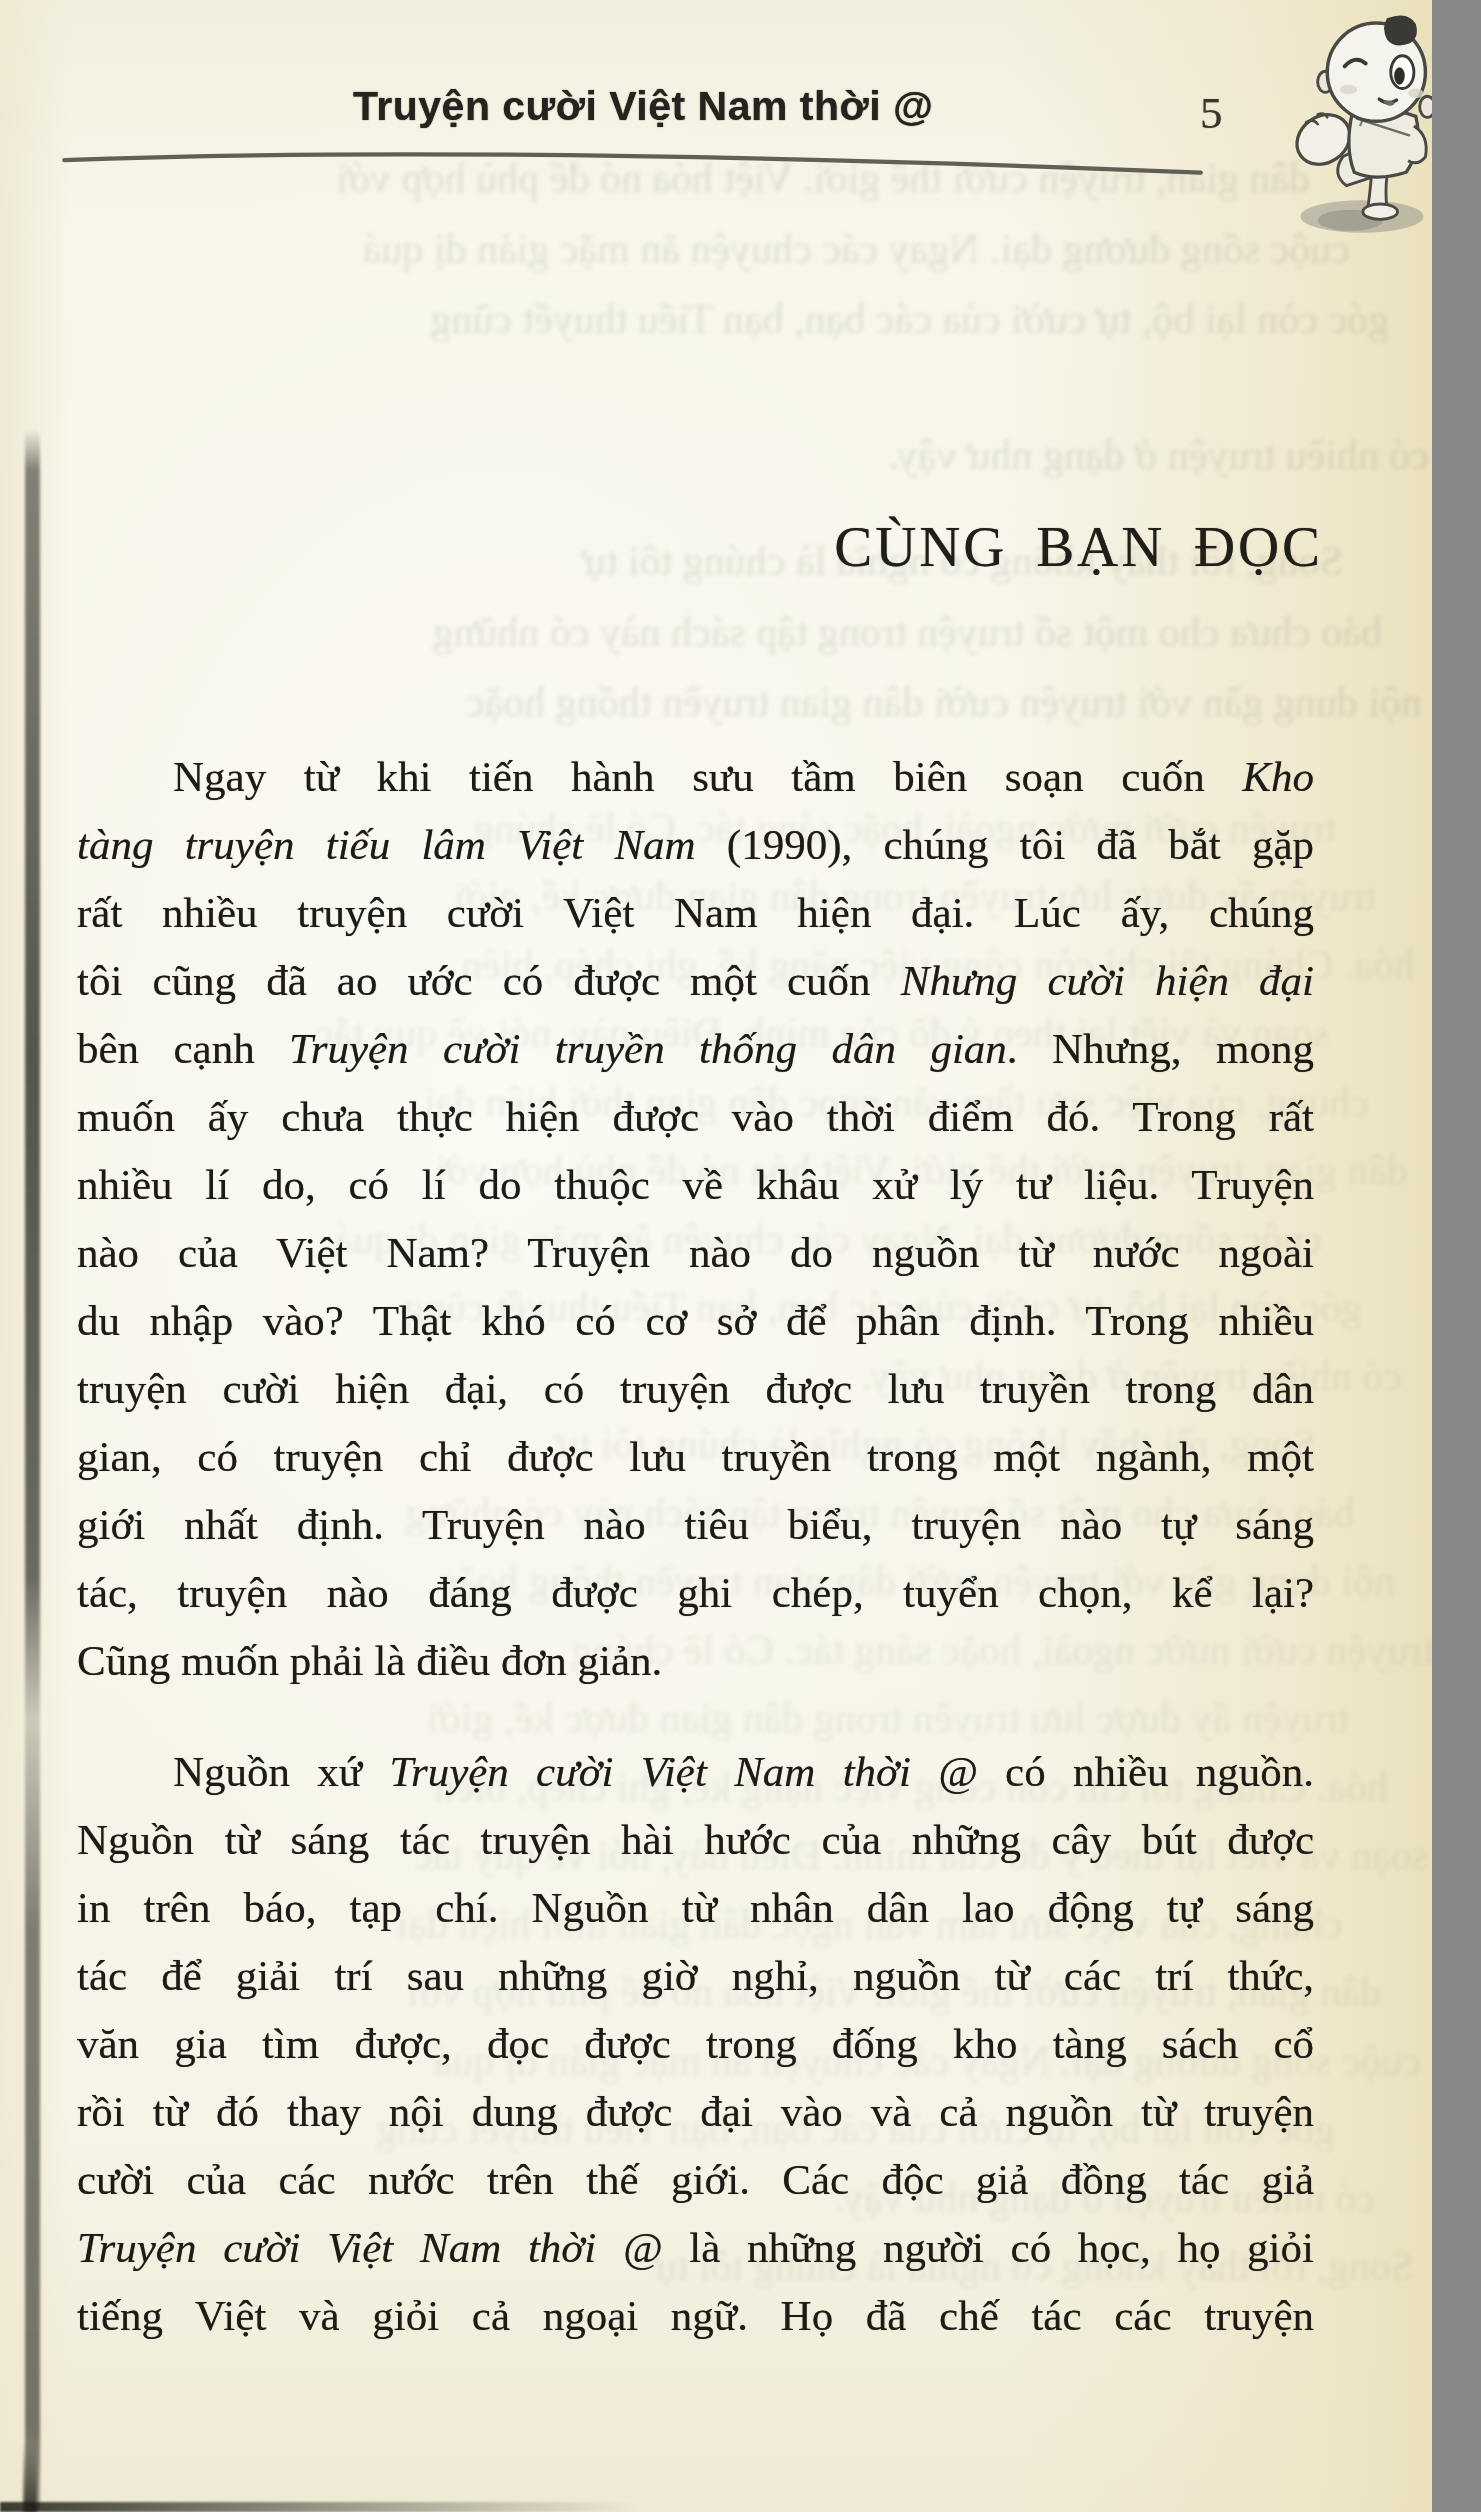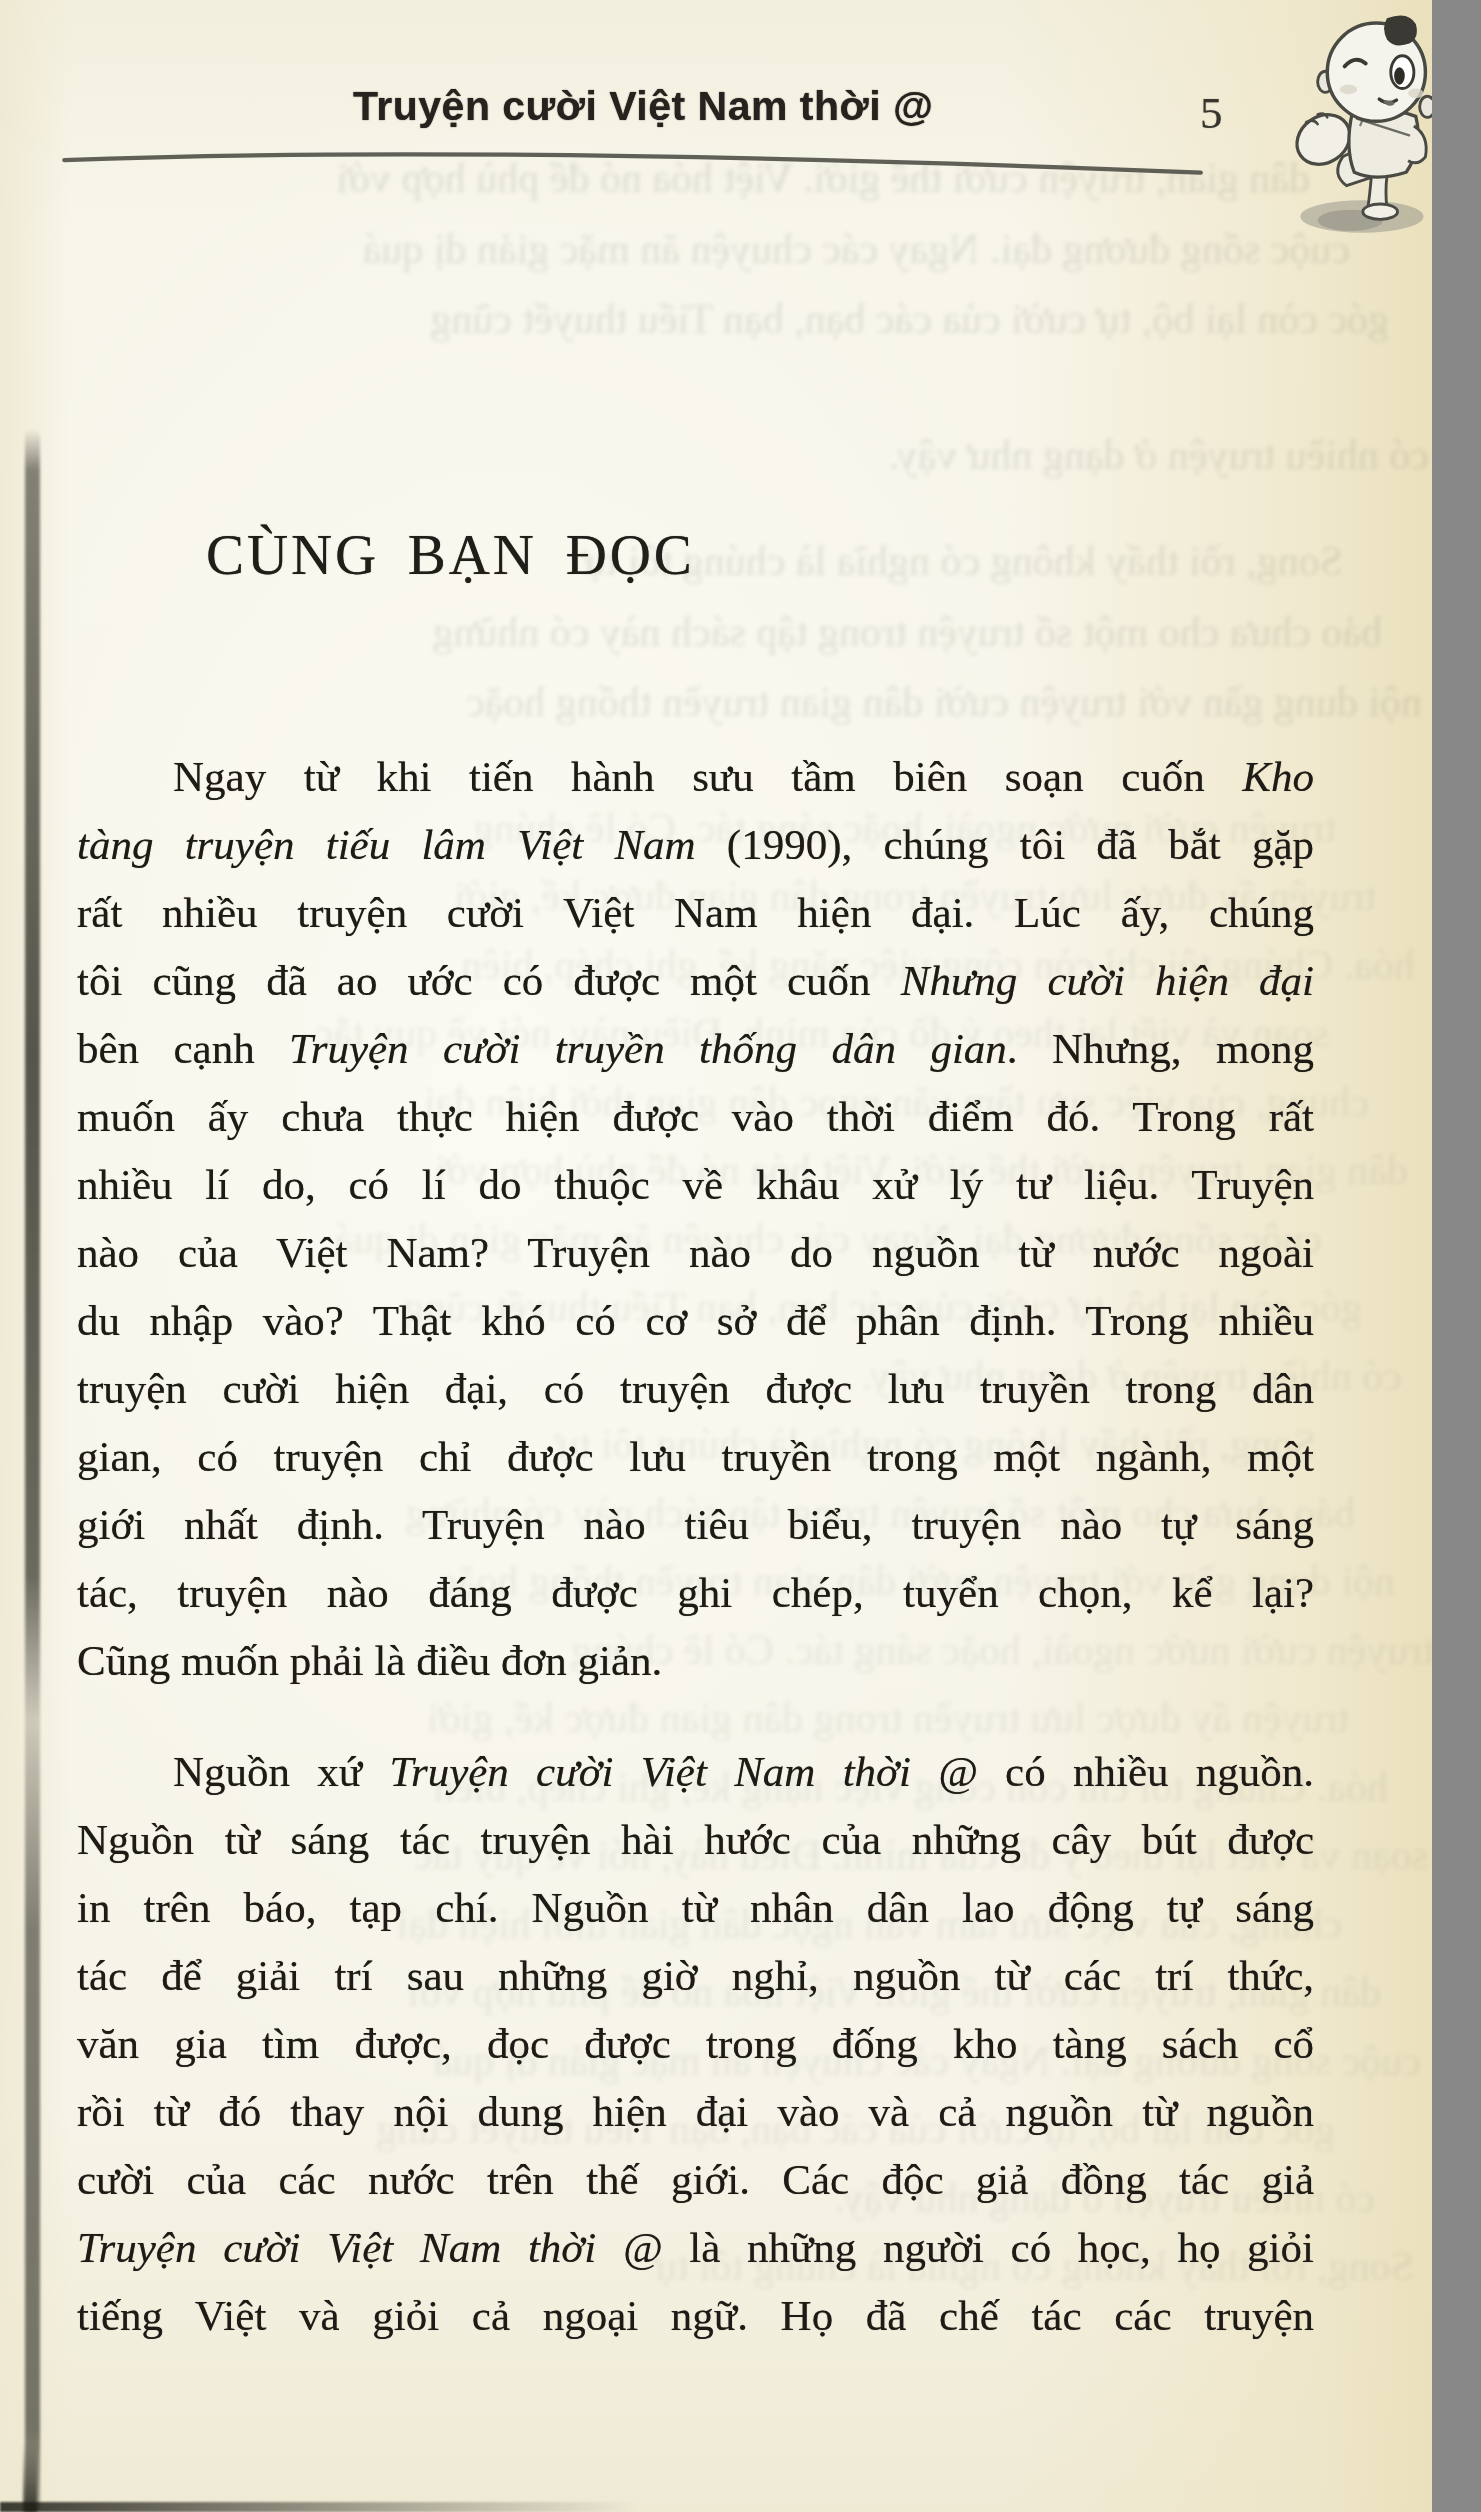--- a/index.html
+++ b/index.html
@@ -21,23 +21,23 @@
     font-weight:700;font-size:41px;letter-spacing:0.5px;color:#26231f;
     text-shadow:0 0 1.2px rgba(40,37,32,.85);white-space:nowrap;
   }
   .page-number{
     position:absolute;left:1200px;top:87px;font-size:45px;color:#39362f;
     text-shadow:0 0 1px rgba(40,37,32,.6);
   }
   .head-rule{position:absolute;left:50px;top:141px;}
   
   .section-heading{
-    position:absolute;left:77px;top:507px;width:1237px;margin:17px;
+    position:absolute;left:77px;top:507px;width:1237px;margin:9px;
     box-sizing:border-box;padding-left:112px;
-    text-align:left;font-weight:500;font-size:57px;line-height:62px;
+    text-align:right;font-weight:500;font-size:57px;line-height:62px;
     letter-spacing:2.9px;word-spacing:11.6px;color:#211e19;
     text-shadow:0 0 0.8px rgba(30,28,24,.7);
   }
   
   .text-block{
     position:absolute;left:77px;top:743px;width:1237px;
     font-size:43px;line-height:68px;color:#1e1b16;
     text-shadow:0 0 0.7px rgba(30,27,22,.65);
     font-family:Liberation Serif, serif;
   }
@@ -178,21 +178,21 @@
         <div class="line"><span>giới nhất định. Truyện nào tiêu biểu, truyện nào tự sáng</span></div>
         <div class="line"><span>tác, truyện nào đáng được ghi chép, tuyển chọn, kể lại?</span></div>
         <div class="line short"><span>Cũng muốn phải là điều đơn giản.</span></div>
       </div>
       <div class="para">
         <div class="line indent"><span>Nguồn xứ </span><i>Truyện cười Việt Nam thời @</i><span> có nhiều nguồn.</span></div>
         <div class="line"><span>Nguồn từ sáng tác truyện hài hước của những cây bút được</span></div>
         <div class="line"><span>in trên báo, tạp chí. Nguồn từ nhân dân lao động tự sáng</span></div>
         <div class="line"><span>tác để giải trí sau những giờ nghỉ, nguồn từ các trí thức,</span></div>
         <div class="line"><span>văn gia tìm được, đọc được trong đống kho tàng sách cổ</span></div>
-        <div class="line"><span>rồi từ đó thay nội dung hiện đại vào và cả nguồn từ nguồn</span></div>
+        <div class="line"><span>rồi từ đó thay nội dung được đại vào và cả nguồn từ truyện</span></div>
         <div class="line"><span>cười của các nước trên thế giới. Các độc giả đồng tác giả</span></div>
         <div class="line"><i>Truyện cười Việt Nam thời @</i><span> là những người có học, họ giỏi</span></div>
         <div class="line"><span>tiếng Việt và giỏi cả ngoại ngữ. Họ đã chế tác các truyện</span></div>
       </div>
     </main>
 
   <div class="gutter-shadow"></div>
   <div class="bottom-edge"></div>
   <div class="corner-smudge"></div>
 </div>

